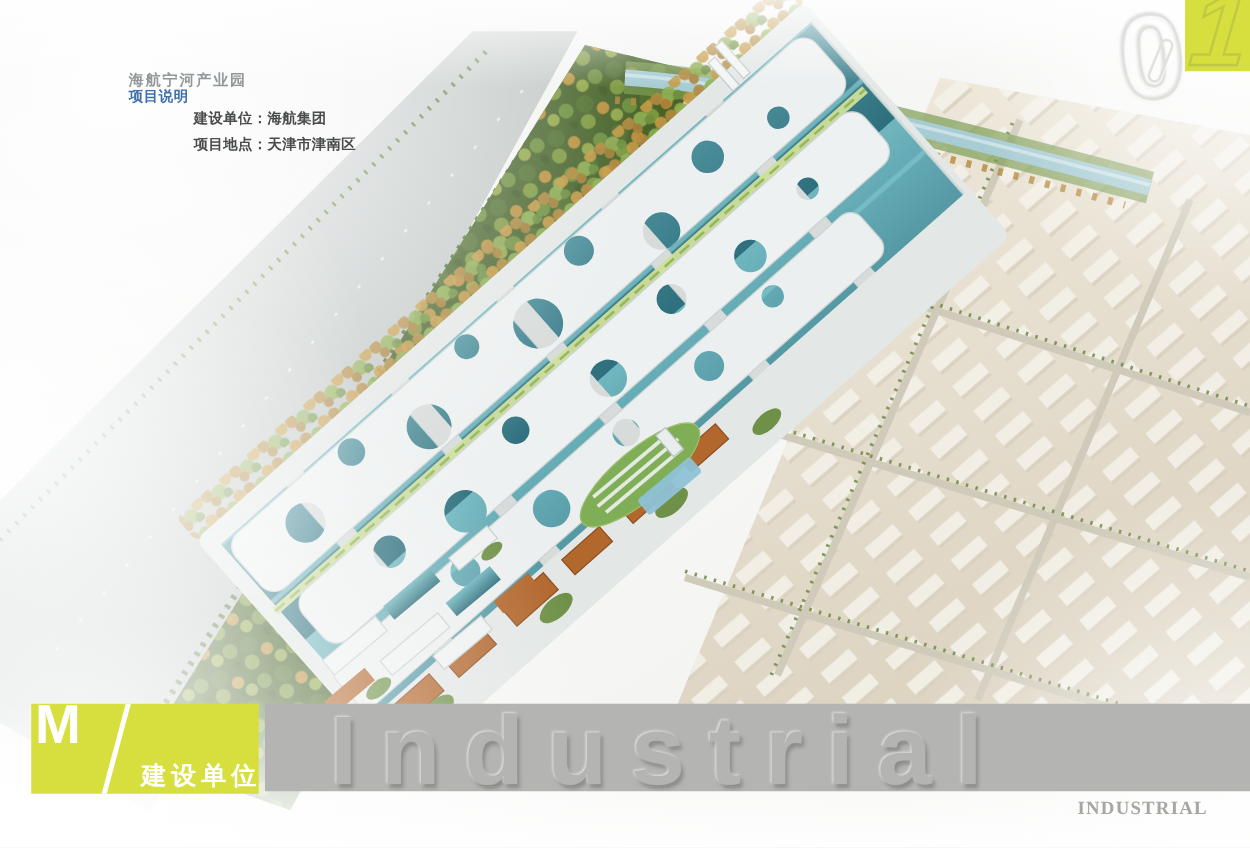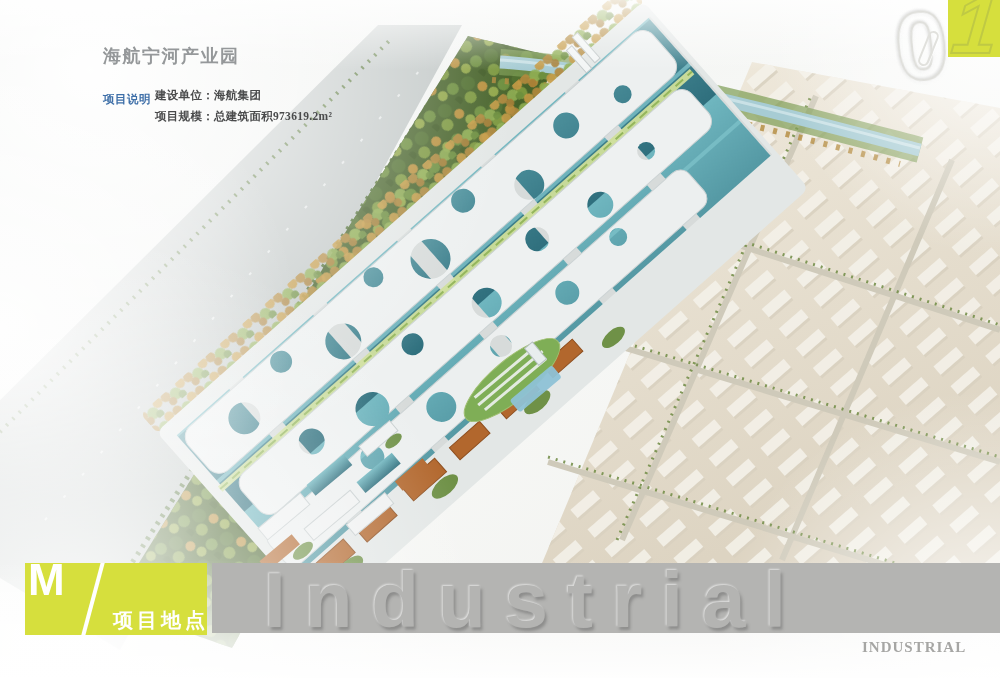--- a/index.html
+++ b/index.html
@@ -6,25 +6,25 @@
   body{
     width:1000px;height:678px;position:relative;overflow:hidden;
     background:#f4f5f3;
     font-family:"Liberation Sans",sans-serif;
   }
   
   .scene{position:absolute;inset:0;z-index:0;}
   .scene svg{display:block;width:1000px;height:678px;}
   
   .hdr-title{
-    position:absolute;left:103px;top:44px;z-index:10;
-    font-size:18px;font-weight:600;letter-spacing:1.5px;color:#95989a;
+    position:absolute;left:103px;top:56px;z-index:10;
+    font-size:12px;font-weight:600;letter-spacing:1.5px;color:#95989a;
   }
   .hdr-label{
-    position:absolute;left:103px;top:92px;z-index:10;
+    position:absolute;left:103px;top:70px;z-index:10;
     font-size:11.5px;font-weight:bold;color:#3e6fa8;letter-spacing:.5px;
   }
   .hdr-details{
     position:absolute;left:155px;top:85px;z-index:10;
     font-size:11.5px;font-weight:600;color:#4a4b4c;line-height:21px;letter-spacing:.3px;font-family:Liberation Serif, serif;
   }
   
   .corner-lime{
     position:absolute;left:948px;top:0;width:52px;height:57px;z-index:9;
     background:#d6df3d;overflow:hidden;
@@ -279,30 +279,30 @@
     <rect width="1000" height="70" fill="url(#fogTop)"></rect>
     <rect y="560" width="1000" height="118" fill="url(#fogBot)"></rect>
   </g>
 </svg>
 </div>
 
 <div class="hdr-title">海航宁河产业园</div>
 <div class="hdr-label">项目说明</div>
 <div class="hdr-details">
   <div>建设单位：海航集团</div>
-  <div>项目规模：总建筑面积973619.2m²</div>
+  <div>项目地点：天津市津南区</div>
 </div>
 
 <span class="digit-zero">0</span>
 <div class="zero-slash"></div>
 <div class="corner-lime">
   <span class="digit-one">1</span>
 </div>
 
 <div class="lime-banner">
   <span class="m-letter">M</span>
   <div class="banner-slash"></div>
-  <span class="category">项目地点</span>
+  <span class="category">建设单位</span>
 </div>
 <div class="gray-bar">
   <span class="embossed">Industrial</span>
 </div>
 <div class="industrial-caption">INDUSTRIAL</div>
 
 </body></html>

